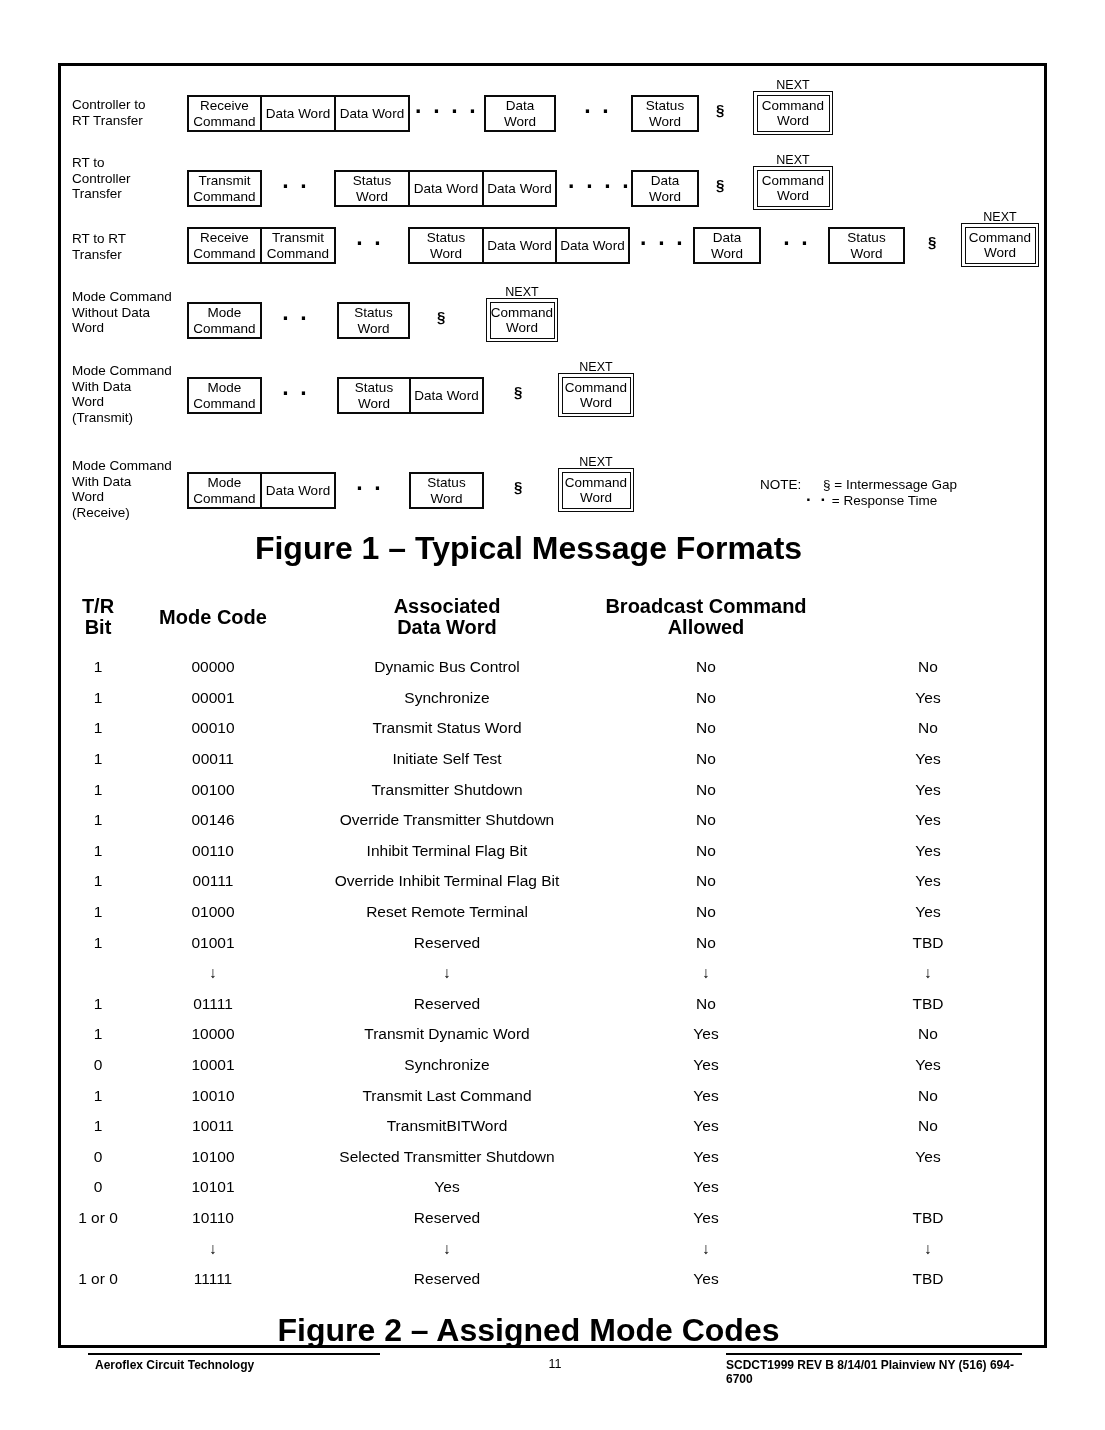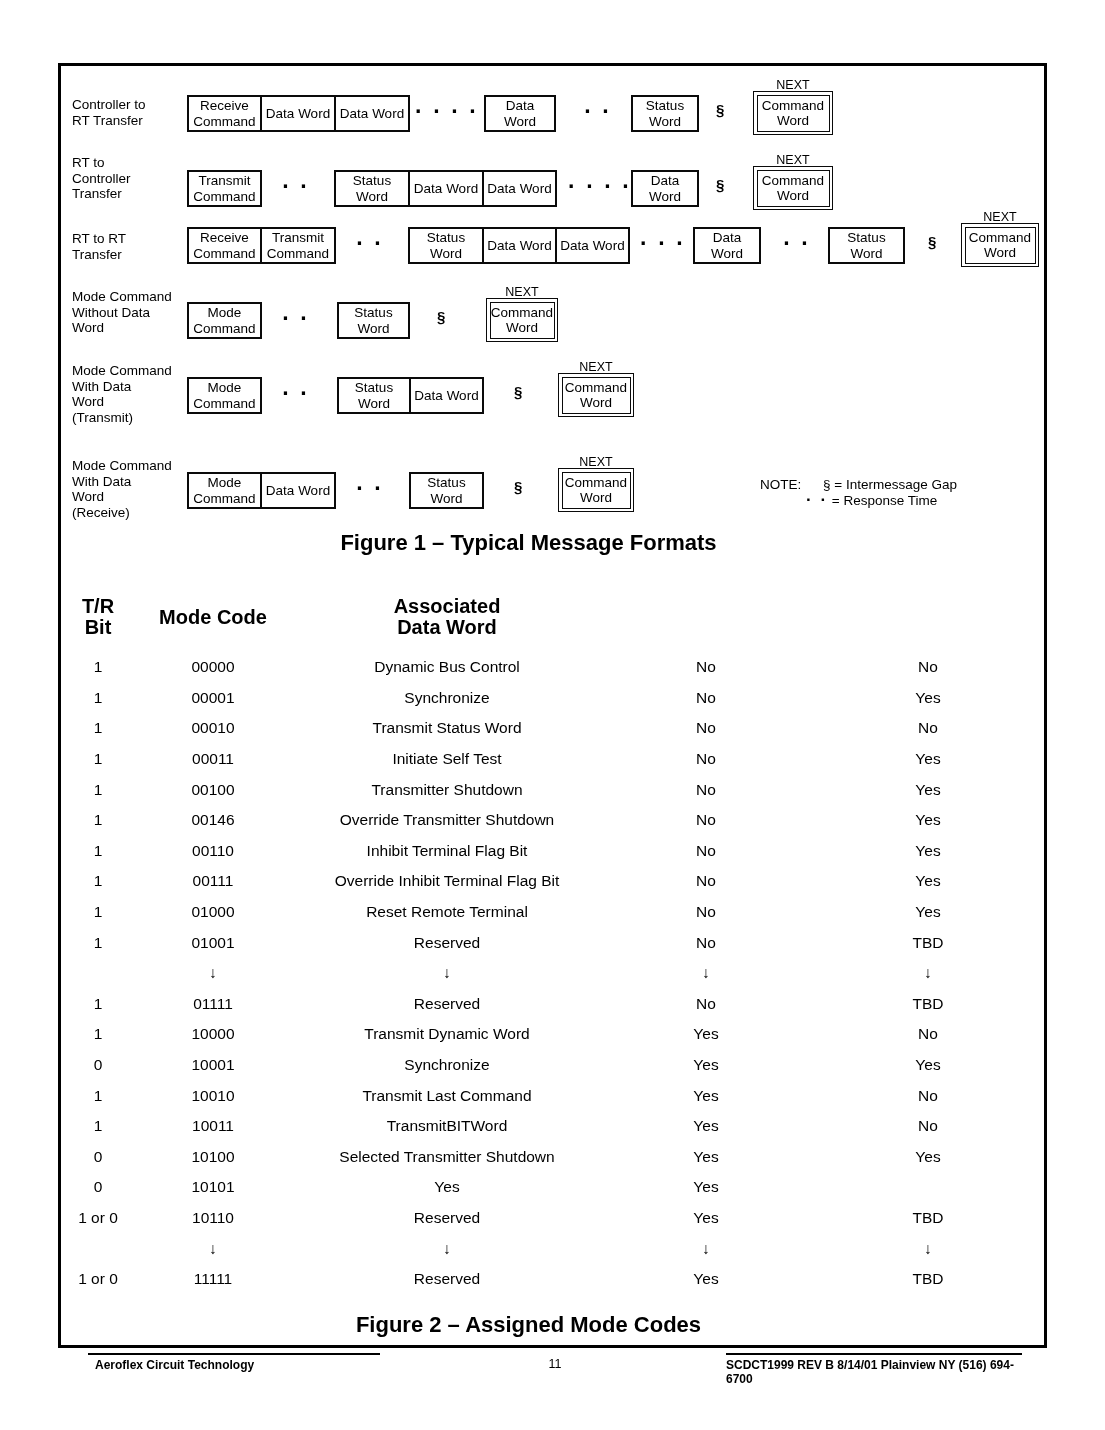--- a/index.html
+++ b/index.html
@@ -13,21 +13,21 @@
       font-size:13.5px;line-height:15.5px;padding:0 2px;}
   .dots{position:absolute;font-weight:900;font-size:23px;line-height:20px;text-align:center;letter-spacing:2px;}
   .gap{position:absolute;font-weight:bold;font-size:15px;line-height:16px;}
   .nx{position:absolute;font-size:12.5px;line-height:13px;text-align:center;}
   .dbox{position:absolute;height:44px;border:1.5px solid #0a0a0a;box-sizing:border-box;padding:2.5px;background:#fff;}
   .dboxi{width:100%;height:100%;border:1.5px solid #0a0a0a;box-sizing:border-box;
          display:flex;align-items:center;justify-content:center;text-align:center;
          font-size:13.5px;line-height:15.5px;}
   .note-txt{position:absolute;font-size:13.5px;line-height:15px;}
   .note-dots{font-weight:900;font-size:17px;letter-spacing:2px;}
-  .caption{position:absolute;left:58px;width:941px;text-align:center;font-size:22px;font-weight:bold;}
+  .caption{position:absolute;left:58px;width:941px;text-align:center;font-size:32px;font-weight:bold;}
   
   .tbl{position:absolute;left:60px;top:589px;width:988px;}
   .thead{display:grid;grid-template-columns:76px 154px 314px 204px 240px;align-items:center;
          font-weight:bold;font-size:20px;line-height:21px;margin-bottom:7px;min-height:56px;}
   .thead .tcell{white-space:pre-line;}
   .trow{display:grid;grid-template-columns:76px 154px 314px 204px 240px;align-items:center;min-height:30.6px;
         font-size:15.5px;line-height:20px;}
   .tcell{text-align:center;white-space:pre-line;}
   
   .foot-left{position:absolute;left:88px;top:1353px;width:292px;border-top:2px solid #000;
@@ -136,20 +136,22 @@
 
 <div class="caption" style="top:530px">Figure 1 – Typical Message Formats</div>
 
 <div class="tbl">
   <div class="thead">
     <div class="tcell">T/R
 Bit</div>
     <div class="tcell">Mode Code</div>
     <div class="tcell">Associated
 Data Word</div>
+    <div class="tcell">Broadcast Command
+Allowed</div>
   </div>
   <div>
       <div class="trow">
         <div class="tcell">1</div>
         <div class="tcell">00000</div>
         <div class="tcell">Dynamic Bus Control</div>
         <div class="tcell">No</div>
         <div class="tcell">No</div>
       </div>
       <div class="trow">

